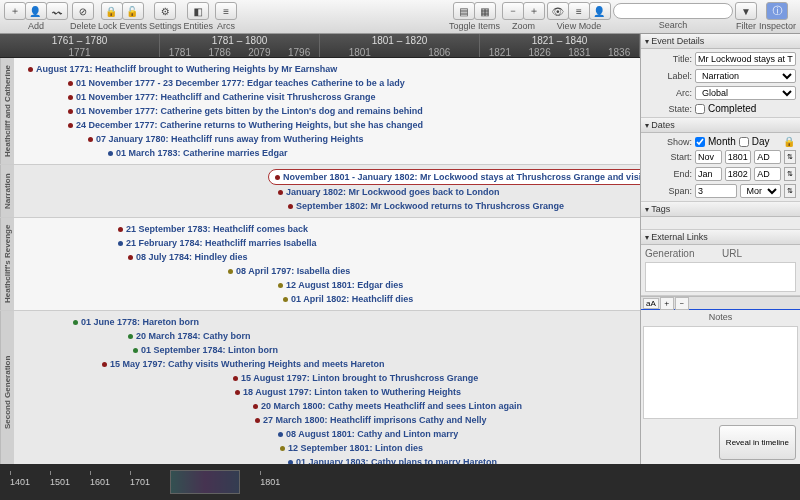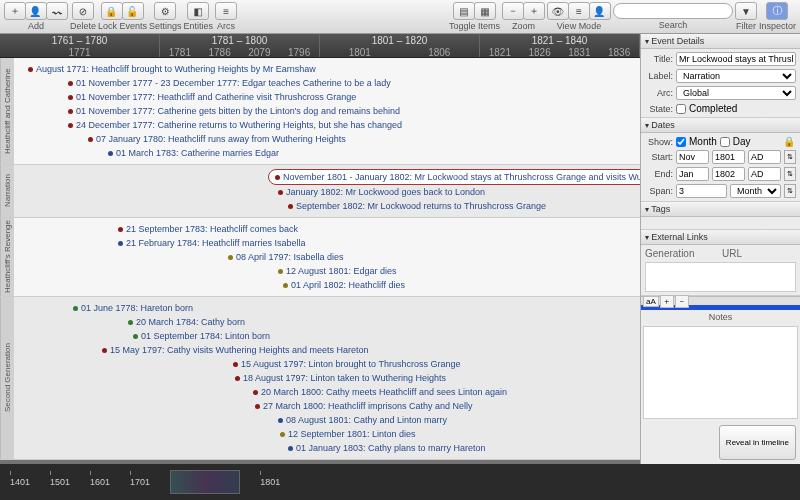--- a/index.html
+++ b/index.html
@@ -15,43 +15,43 @@
 .spacer { flex: 1; }
 .searchbox { width: 120px; height: 16px; border: 1px solid #aaa; border-radius: 8px; background: #fff; padding: 0 6px; }
 
 
 .main { display: flex; height: 430px; }
 .timeline-area { flex: 1; display: flex; flex-direction: column; overflow: hidden; background: #737373; }
 .timeline-header { height: 24px; background: linear-gradient(#545454,#3a3a3a); color:#ddd; display:flex; border-bottom:1px solid #222; }
 .th-seg { flex:1; border-right:1px solid #666; text-align:center; font-size:10px; line-height:12px; padding-top:1px; }
 .th-seg .years { font-size:8px; color:#aaa; display:flex; justify-content:space-around; }
 .tracks { flex:1; overflow:auto; position:relative; }
-.track { border-bottom: 1px solid #ccc; position: relative; padding: 4px 0 4px 18px; }
+.track { border-bottom: 1px solid #ccc; position: relative; padding: 4px 0 4px 18px; font-weight: bold; }
 .track:nth-child(odd) { background: #f6f6f6; }
 .track:nth-child(even) { background: #e9e9e9; }
 .track-label { position:absolute; left:0; top:0; bottom:0; width:14px; background:#d0d0d0; border-right:1px solid #bbb; writing-mode: vertical-rl; transform: rotate(180deg); text-align:center; font-size:8px; color:#555; display:flex; align-items:center; justify-content:center; }
 .ev { white-space: nowrap; font-size:9px; color:#2a4b8d; line-height:12px; padding:1px 0; }
 .ev .dot { display:inline-block; width:5px; height:5px; border-radius:50%; margin-right:3px; vertical-align:middle; }
 .dot.red { background:#8b1a1a; } .dot.blue { background:#2a4b8d; } .dot.green{ background:#2e7d32; } .dot.olive{ background:#8a7a1a; }
 .ev.selected { border:1px solid #a33; border-radius:8px; padding:1px 6px; background:#fff; display:inline-block; }
 
 
 .inspector { width: 160px; background:#ececec; border-left:1px solid #aaa; display:flex; flex-direction:column; }
 .insp-sec { border-bottom:1px solid #ccc; }
 .insp-head { background:linear-gradient(#f4f4f4,#dcdcdc); border-bottom:1px solid #bbb; padding:2px 4px; font-size:9px; color:#333; }
 .insp-head::before { content:"▾ "; font-size:8px; }
 .insp-body { padding:3px 4px; display:flex; flex-direction:column; gap:3px; }
 .row { display:flex; align-items:center; gap:3px; }
-.row label { width:28px; font-size:9px; color:#444; text-align:right; }
+.row label { width:28px; font-size:9px; color:#444; text-align:right;margin-left:19px; }
 .row input[type=text], .row select { flex:1; height:14px; border:1px solid #aaa; border-radius:2px; font-size:9px; padding:0 2px; background:#fff; min-width:0; }
 .row .mini { width:28px; flex:none; }
 .row input[type=checkbox] { width:10px; height:10px; }
 .stepbtn { width:12px; height:14px; border:1px solid #aaa; background:#f0f0f0; font-size:7px; display:flex; align-items:center; justify-content:center; }
 .notes { flex:1; display:flex; flex-direction:column; }
-.notes-tools { height:14px; background:#e0e0e0; border-top:1px solid #bbb; border-bottom:5px solid #1d4ed8; display:flex; gap:1px; padding:0 2px; align-items:center; }
+.notes-tools { height:14px; background:#e0e0e0; border-top:1px solid #bbb; border-bottom:1px solid #1d4ed8; display:flex; gap:1px; padding:0 2px; align-items:center; }
 .notes-tools span { font-size:8px; border:1px solid #bbb; padding:0 2px; background:#f5f5f5; }
 .notes-label { text-align:center; font-size:9px; color:#555; padding:2px; }
 .reveal { margin:4px; font-size:8px; border:1px solid #aaa; border-radius:3px; background:linear-gradient(#fdfdfd,#e2e2e2); padding:12px 6px; align-self:flex-end; }
 
 
 .overview { position:absolute; bottom:0; left:0; right:0; height:36px; background:#2a2a2a; color:#ccc; display:flex; align-items:center; padding:0 10px; gap:20px; }
 .overview .ghost { width:70px; height:24px; background:linear-gradient(90deg,#3a6b6b,#5a3a6b,#3a4a6b); opacity:.6; border:1px solid #888; }
 .ov-year { font-size:9px; color:#ccc; position:relative; }
 .ov-year::before { content:""; position:absolute; left:0; top:-6px; width:1px; height:4px; background:#888; }
 </style>
@@ -183,20 +183,21 @@
           <div class="ev" style="margin-left: 50px;"><span class="dot red"></span>01 November 1777: Catherine gets bitten by the Linton's dog and remains behind</div>
           <div class="ev" style="margin-left: 50px;"><span class="dot red"></span>24 December 1777: Catherine returns to Wuthering Heights, but she has changed</div>
           <div class="ev" style="margin-left: 70px;"><span class="dot red"></span>07 January 1780: Heathcliff runs away from Wuthering Heights</div>
           <div class="ev" style="margin-left: 90px;"><span class="dot blue"></span>01 March 1783: Catherine marries Edgar</div>
         </div>
         <div class="track"><div class="track-label">Narration</div><div class="ev selected" style="margin-left: 250px;"><span class="dot red"></span>November 1801 - January 1802: Mr Lockwood stays at Thrushcross Grange and visits Wuthering Heights</div><div class="ev" style="margin-left: 260px;"><span class="dot red"></span>January 1802: Mr Lockwood goes back to London</div><div class="ev" style="margin-left: 270px;"><span class="dot red"></span>September 1802: Mr Lockwood returns to Thrushcross Grange</div></div>
         <div class="track">
           <div class="track-label">Heathcliff's Revenge</div>
           <div class="ev" style="margin-left: 100px;"><span class="dot red"></span>21 September 1783: Heathcliff comes back</div>
           <div class="ev" style="margin-left: 100px;"><span class="dot blue"></span>21 February 1784: Heathcliff marries Isabella</div>
+          <div class="ev" style="margin-left: 110px;"><span class="dot red"></span>08 July 1784: Hindley dies</div>
           <div class="ev" style="margin-left: 210px;"><span class="dot olive"></span>08 April 1797: Isabella dies</div>
           <div class="ev" style="margin-left: 260px;"><span class="dot olive"></span>12 August 1801: Edgar dies</div>
           <div class="ev" style="margin-left: 265px;"><span class="dot olive"></span>01 April 1802: Heathcliff dies</div>
         </div>
         <div class="track">
           <div class="track-label">Second Generation</div>
           <div class="ev" style="margin-left: 55px;"><span class="dot green"></span>01 June 1778: Hareton born</div>
           <div class="ev" style="margin-left: 110px;"><span class="dot green"></span>20 March 1784: Cathy born</div>
           <div class="ev" style="margin-left: 115px;"><span class="dot green"></span>01 September 1784: Linton born</div>
           <div class="ev" style="margin-left: 84px;"><span class="dot red"></span>15 May 1797: Cathy visits Wuthering Heights and meets Hareton</div>

